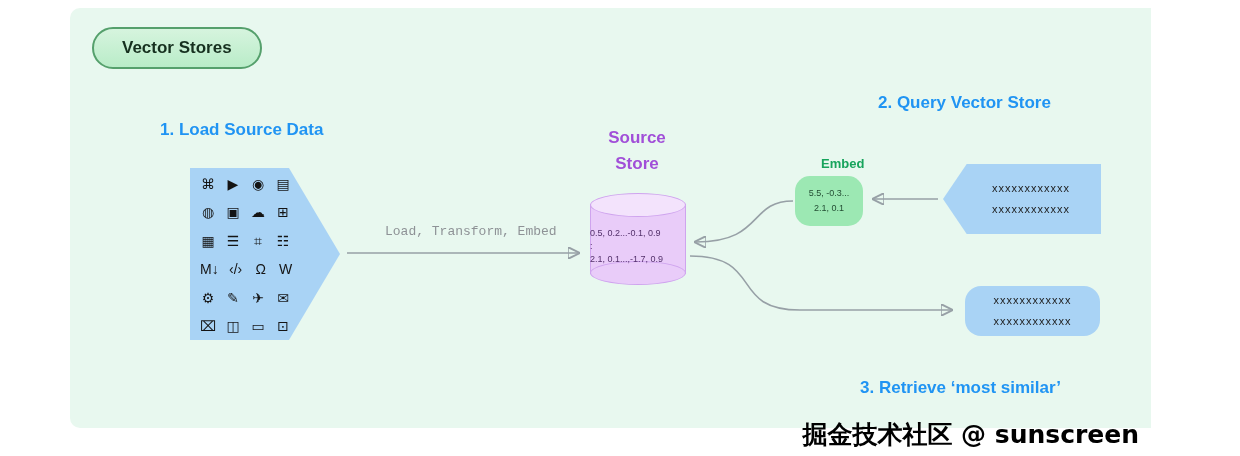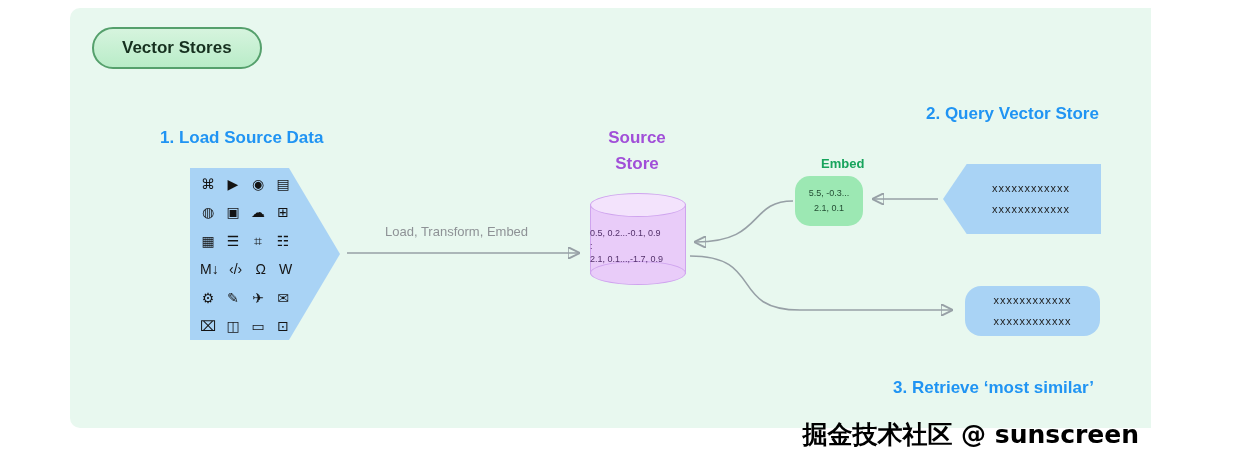--- a/index.html
+++ b/index.html
@@ -1,27 +1,27 @@
 <!DOCTYPE html>
 <html><head>
 <meta charset="utf-8">
 <style>
   html,body{margin:0;padding:0;}
   body{font-family:"Liberation Sans","DejaVu Sans",sans-serif;background:#ffffff;}
   .canvas{position:relative;width:1151px;height:456px;background:#ffffff;overflow:hidden;}
   .panel{position:absolute;left:70px;top:8px;width:1158px;height:420px;background:#e8f8ef;border-radius:10px;}
   .badge{position:absolute;left:92px;top:27px;padding:9px 28px;background:linear-gradient(#d6f4de,#b9ecc8);border:2px solid #55a06c;border-radius:24px;font-size:17px;font-weight:bold;color:#16301f;}
   .step-title{position:absolute;font-size:17px;font-weight:bold;color:#2094f3;white-space:nowrap;}
-  #t-load{left:160px;top:128px;}
-  #t-query{left:878px;top:104px;margin-left:48px;}
-  #t-retrieve{left:893px;top:378px;}
+  #t-load{left:160px;top:120px;}
+  #t-query{left:878px;top:93px;}
+  #t-retrieve{left:860px;top:378px;}
   .pentagon{position:absolute;left:190px;top:168px;width:150px;height:172px;background:#a9d3f5;clip-path:polygon(0 0,66% 0,100% 50%,66% 100%,0 100%);}
   .icons{position:absolute;left:200px;top:177px;width:114px;height:156px;display:flex;flex-wrap:wrap;align-content:space-between;gap:5px 9px;font-size:14px;color:#141414;line-height:1;}
   .src-icon{min-width:16px;text-align:center;display:inline-block;}
-  .arrow-label{position:absolute;left:385px;top:224px;font-size:13px;color:#8e9296;white-space:nowrap;}
+  .arrow-label{position:absolute;left:385px;top:224px;font-size:13px;color:#8e9296;white-space:nowrap;font-family:Liberation Mono, monospace;}
   .vs-title{position:absolute;left:582px;top:125px;width:110px;text-align:center;font-size:17px;font-weight:bold;color:#a14fd8;line-height:1.55;}
   .cylinder{position:absolute;left:590px;top:193px;width:96px;height:92px;}
   .cyl-mid{position:absolute;left:0;top:11px;width:94px;height:70px;background:#e9ccf9;border-left:1px solid #cfa4ee;border-right:1px solid #cfa4ee;}
   .cyl-bottom{position:absolute;left:0;bottom:0;width:94px;height:22px;background:#e9ccf9;border:1px solid #cfa4ee;border-radius:50%;}
   .cyl-top{position:absolute;left:0;top:0;width:94px;height:22px;background:#f3e3fc;border:1px solid #cfa4ee;border-radius:50%;z-index:2;}
   .cyl-text{position:absolute;left:0;top:34px;width:96px;text-align:left;font-size:9px;color:#53306b;line-height:1.45;z-index:3;}
   .embed-label{position:absolute;left:808px;top:156px;font-size:13px;font-weight:bold;color:#17a45c;margin-left:13px;}
   .embed-box{position:absolute;left:795px;top:176px;width:68px;height:50px;background:#9ce8b3;border-radius:15px;display:flex;flex-direction:column;justify-content:center;align-items:center;font-size:9px;color:#234d33;line-height:1.7;}
   .query-box{position:absolute;left:943px;top:164px;width:158px;height:70px;background:#a9d3f5;clip-path:polygon(0 50%,15% 0,100% 0,100% 100%,15% 100%);display:flex;flex-direction:column;justify-content:center;align-items:center;padding-left:18px;box-sizing:border-box;font-size:11px;letter-spacing:1px;color:#1c1c1c;line-height:1.9;}
   .result-box{position:absolute;left:965px;top:286px;width:135px;height:50px;background:#a9d3f5;border-radius:16px;display:flex;flex-direction:column;justify-content:center;align-items:center;font-size:11px;letter-spacing:1px;color:#1c1c1c;line-height:1.9;}

